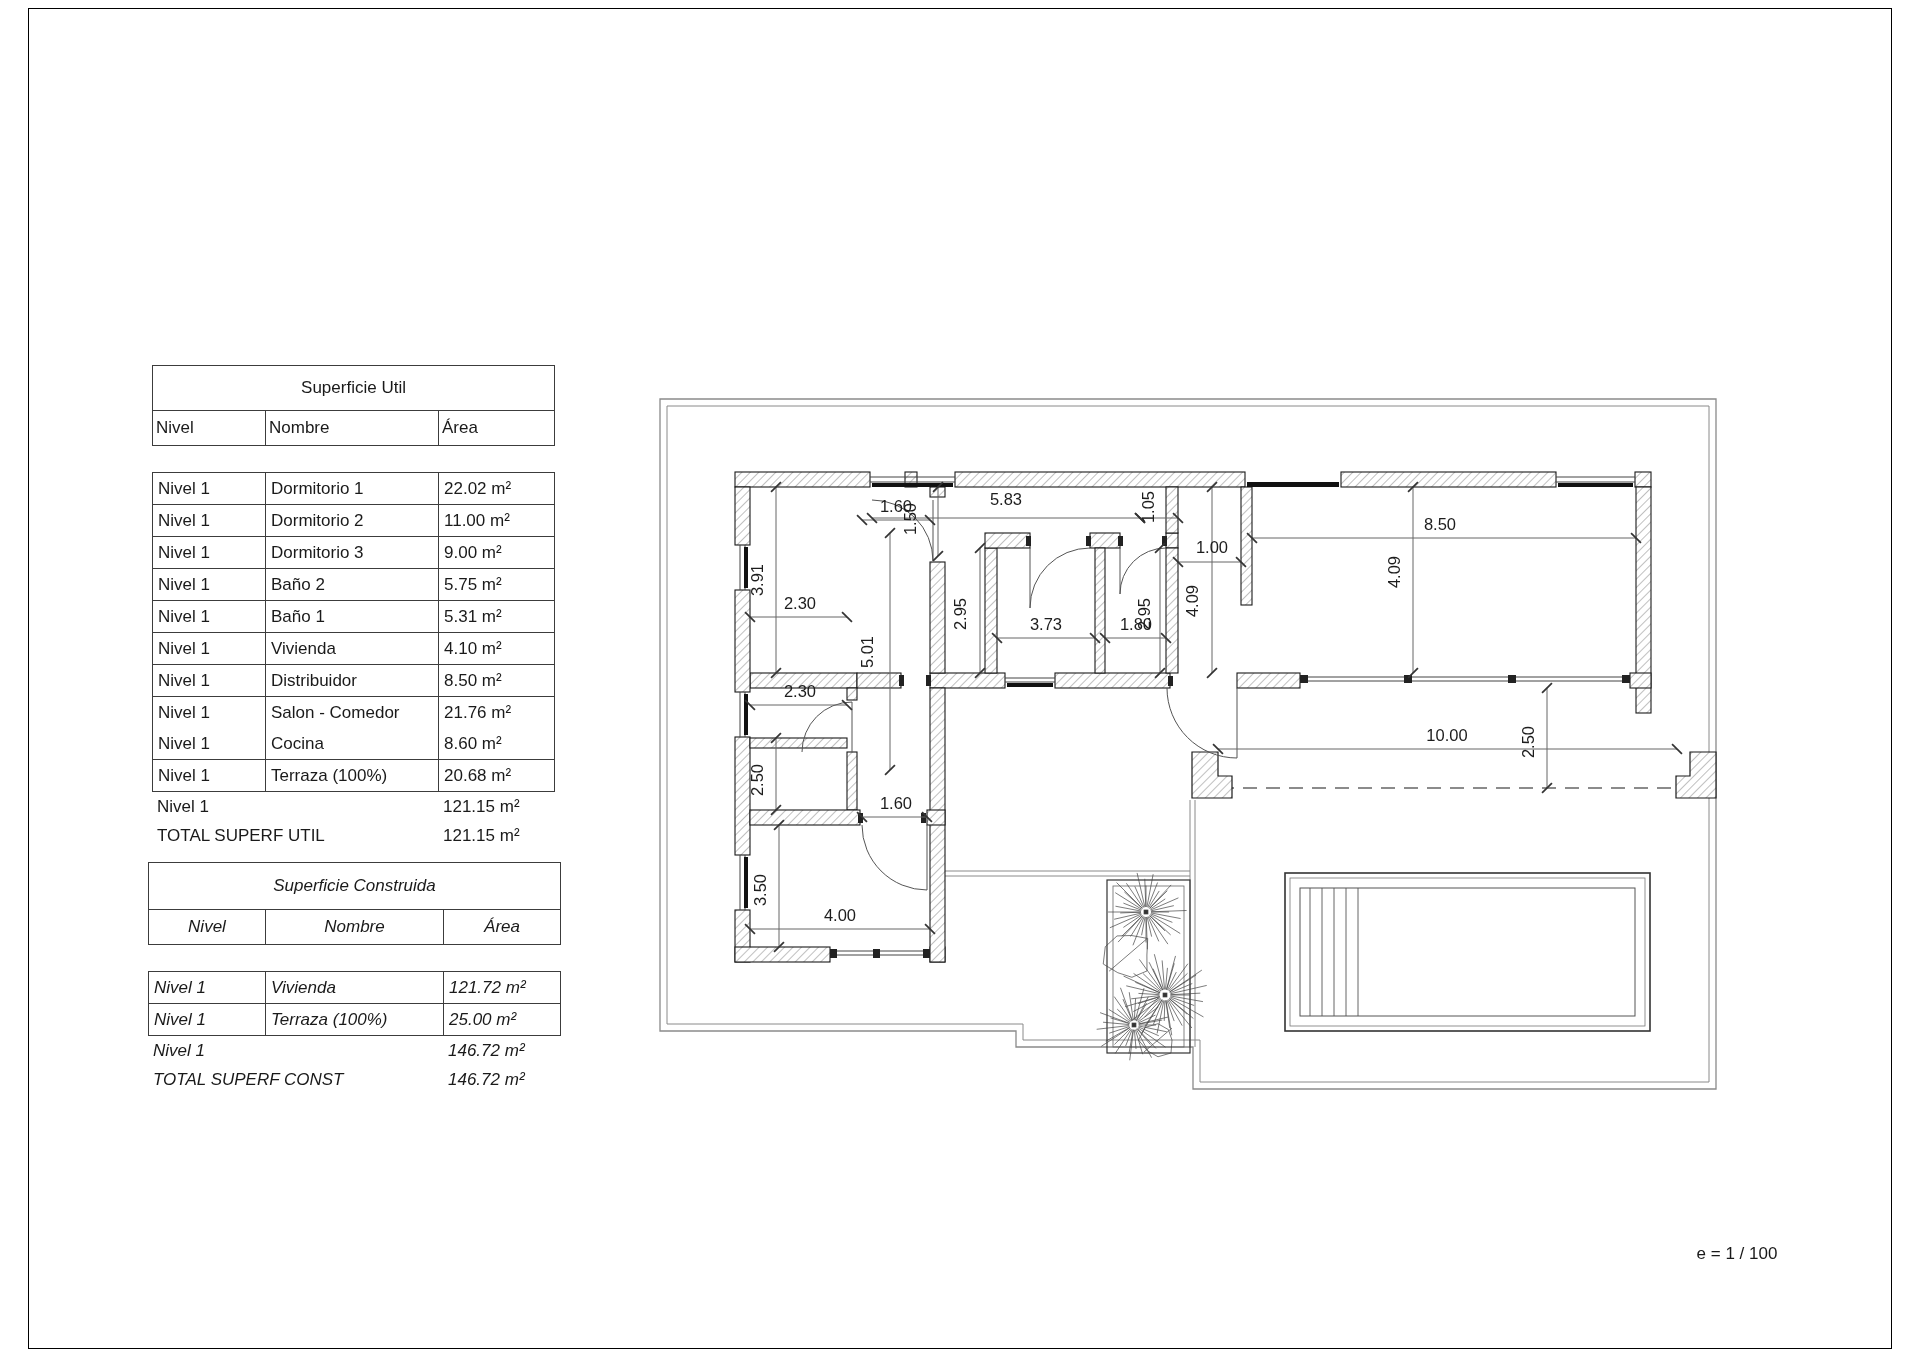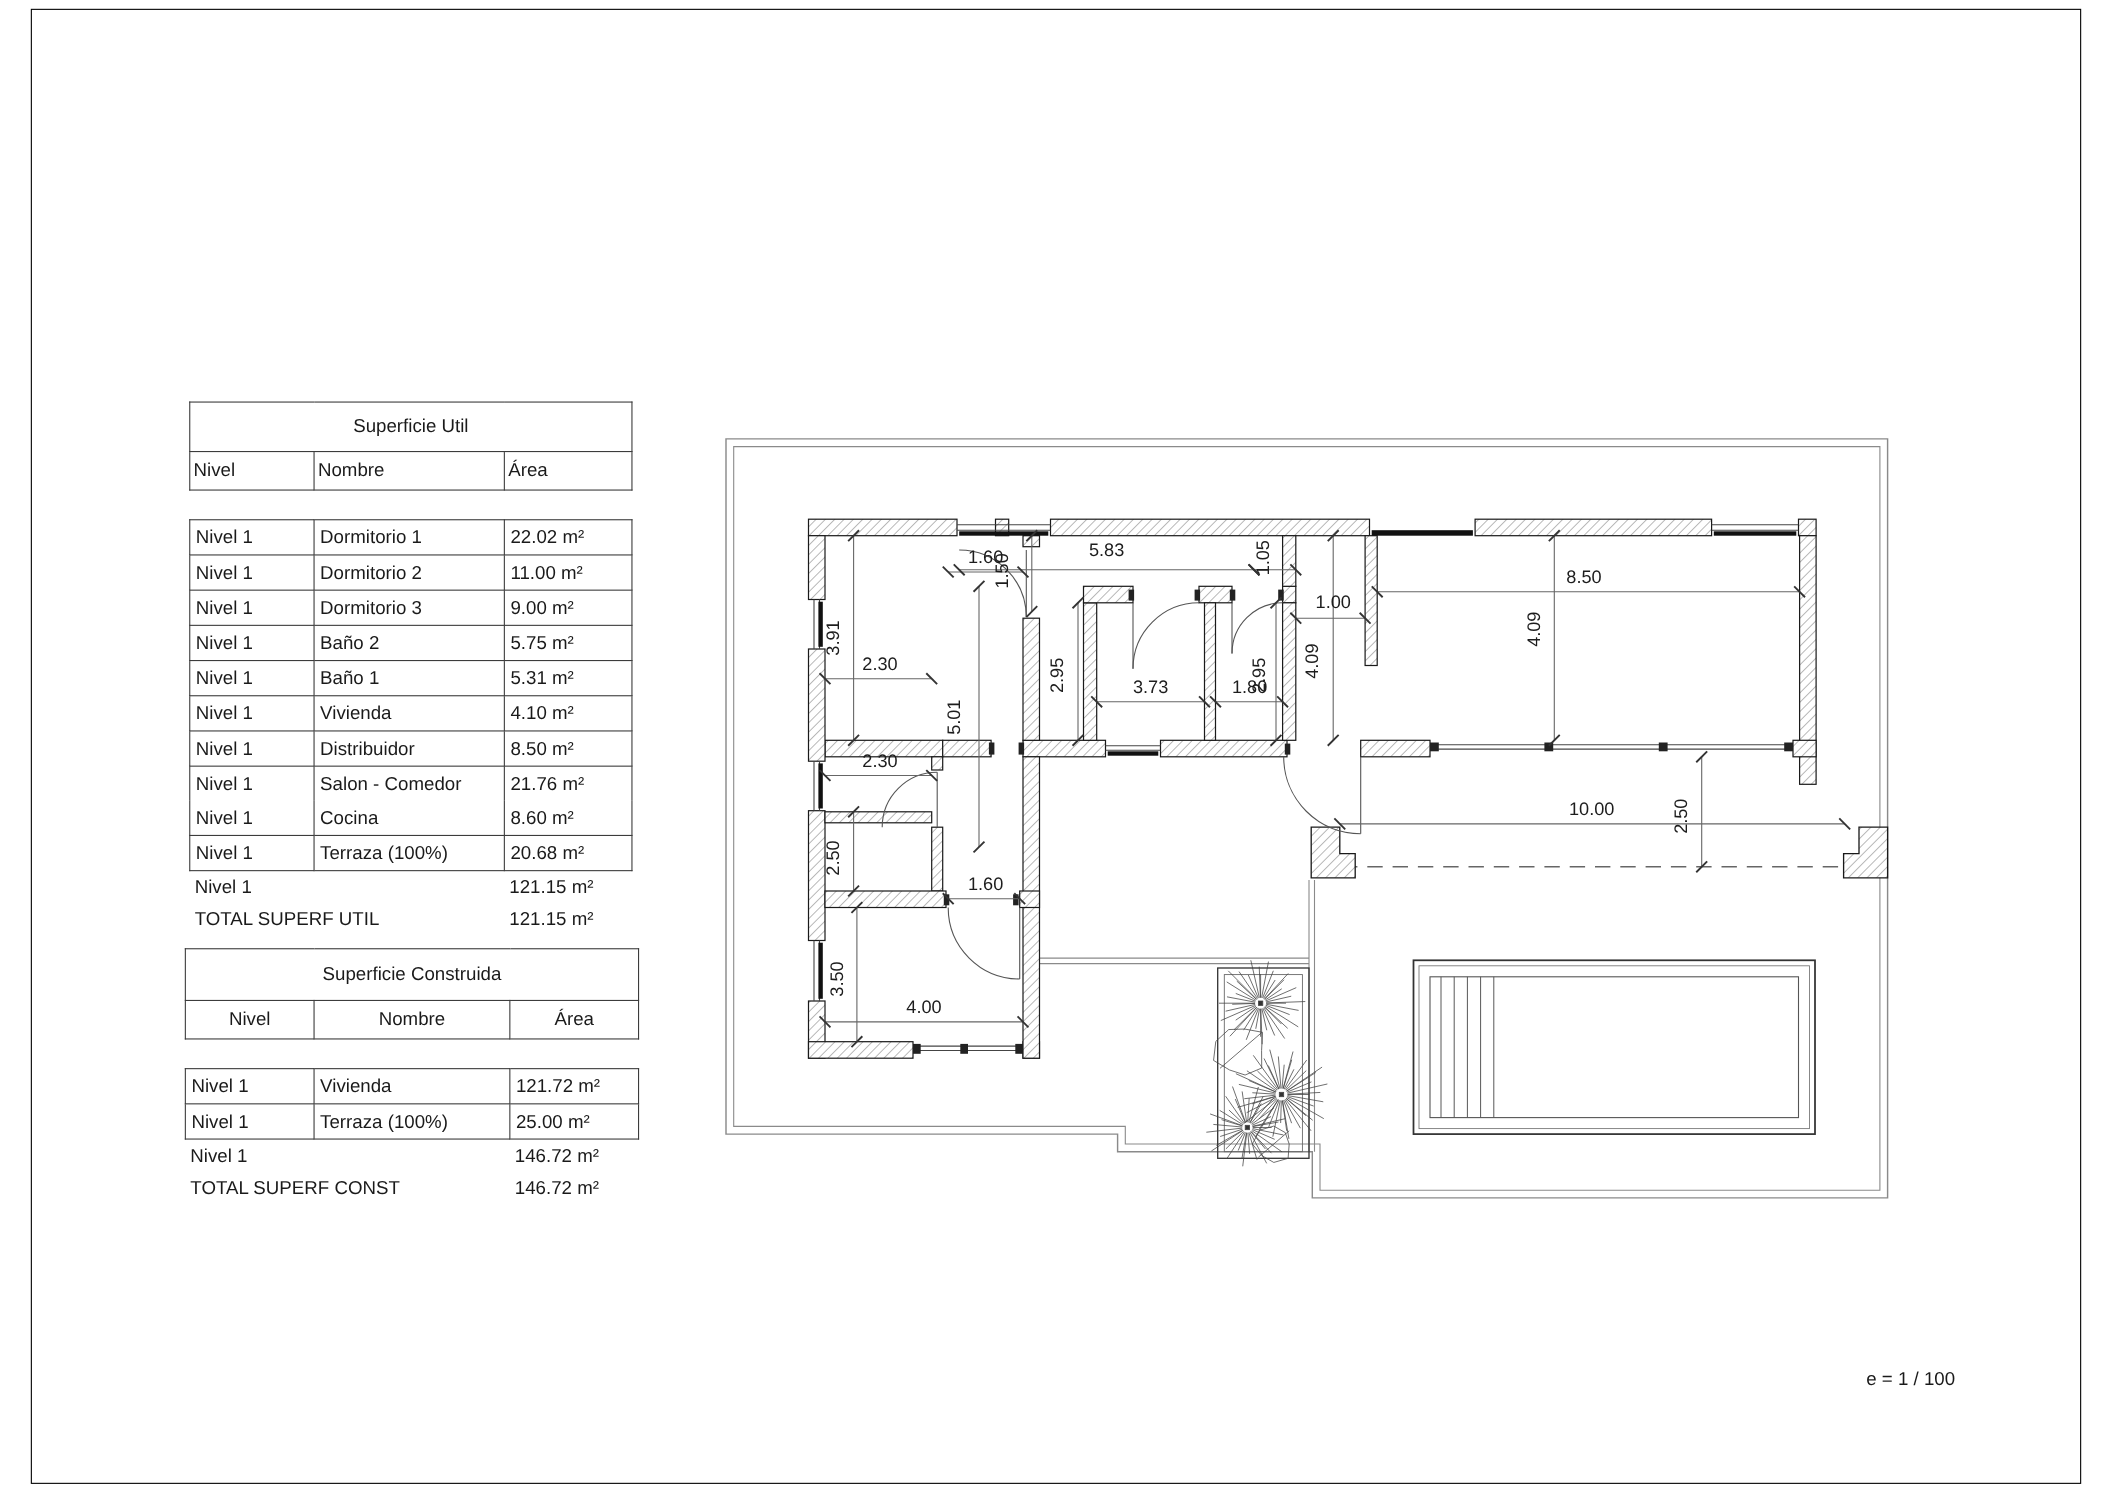--- a/index.html
+++ b/index.html
@@ -1,19 +1,19 @@
 <!DOCTYPE html>
 <html><head>
 <meta charset="utf-8">
 <style>
   html,body{margin:0;padding:0;background:#fff;}
   body{width:1920px;height:1357px;position:relative;font-family:"Liberation Sans",sans-serif;color:#1a1a1a;overflow:hidden;}
   .page-border{position:absolute;left:28px;top:8px;right:28px;bottom:8px;border:1.5px solid #000;pointer-events:none;}
   svg{position:absolute;left:0;top:0;}
-  table{border-collapse:collapse;table-layout:fixed;font-size:17px;margin-left:20px;}
+  table{border-collapse:collapse;table-layout:fixed;font-size:17px;}
   td,th{overflow:hidden;white-space:nowrap;font-weight:normal;}
   .tbl{position:absolute;}
   .t-head td{border:1.2px solid #3c3c3c;}
   .t-title{text-align:center;height:42px;font-size:17px;}
   .t-cols td{height:30px;padding:2px 3px;}
   .t-data td{border:1px solid #3c3c3c;height:27px;padding:2px 5px;}
   .t-data{border:1.4px solid #2a2a2a;}
   .nb-bottom td{border-bottom:none;}
   .nb-top td{border-top:none;}
   .t-tot td{height:25px;padding:2px 5px;border:none;}
@@ -500,21 +500,21 @@
           <td>121.15 m²</td>
     </tr>
     <tr class="t-tot">
       <td>TOTAL SUPERF UTIL</td>
           <td>121.15 m²</td>
     </tr>
   </tbody>
     </table>
 </div>
 
-<div class="tbl" style="left:148px;top:862px;">
+<div class="tbl" style="left:148px;top:862px;font-style:italic;">
   <table class="t-head" style="width:412px;">
     <colgroup>
         <col style="width:117px">
         <col style="width:178px">
         <col style="width:117px">
       </colgroup>
     <tbody>
         <tr>
           <td colspan="3" class="t-title" style="height:44px;">Superficie Construida</td>
         </tr>

